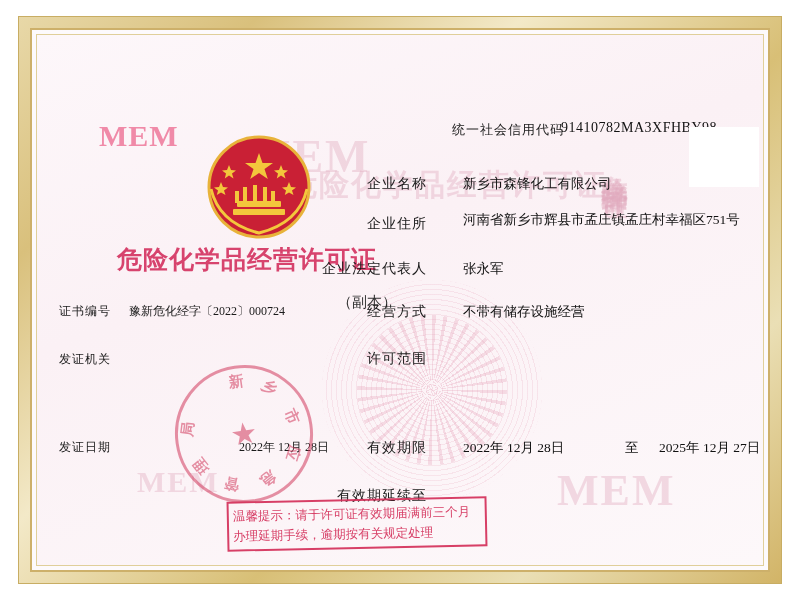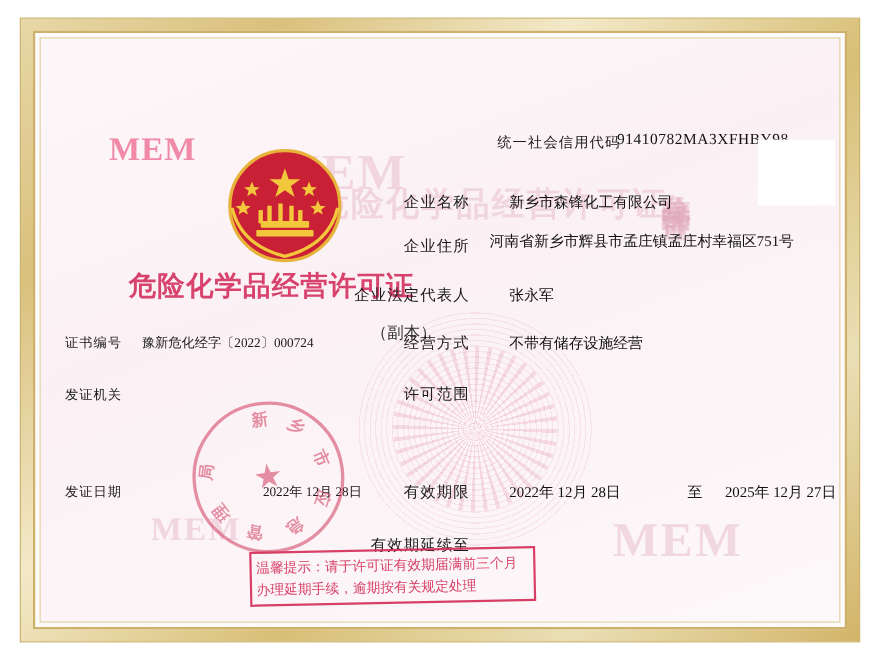--- a/index.html
+++ b/index.html
@@ -269,21 +269,21 @@
       <span class="llabel">发证日期</span>
     </div>
     <div class="lrow" style="left:92px; top:404px; width:200px; text-align:right;">
       <span class="lvalue">2022年 12月 28日</span>
     </div>
 
     <div class="rlabel" style="left:300px; top:140px; width:90px;">企业名称</div>
     <div class="rvalue" style="left:394px; top:140px; width:310px;">新乡市森锋化工有限公司</div>
 
     <div class="rlabel" style="left:300px; top:180px; width:90px;">企业住所</div>
-    <div class="rvalue" style="left:376px; top:175px; width:312px; line-height:19px;">河南省新乡市辉县市孟庄镇孟庄村幸福区751号</div>
+    <div class="rvalue" style="left:394px; top:175px; width:312px; line-height:19px;">河南省新乡市辉县市孟庄镇孟庄村幸福区751号</div>
 
     <div class="rlabel" style="left:270px; top:225px; width:120px;">企业法定代表人</div>
     <div class="rvalue" style="left:394px; top:225px; width:200px;">张永军</div>
 
     <div class="rlabel" style="left:300px; top:268px; width:90px;">经营方式</div>
     <div class="rvalue" style="left:394px; top:268px; width:300px;">不带有储存设施经营</div>
 
     <div class="rlabel" style="left:300px; top:315px; width:90px;">许可范围</div>
 
     <div class="rlabel" style="left:300px; top:404px; width:90px;">有效期限</div>

